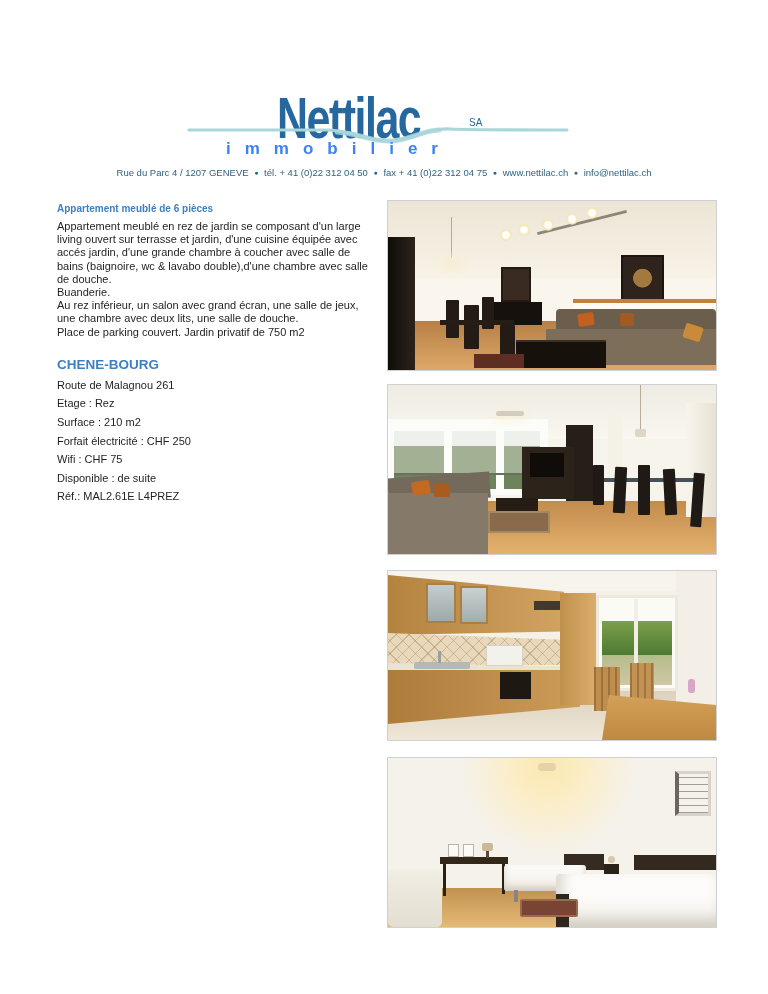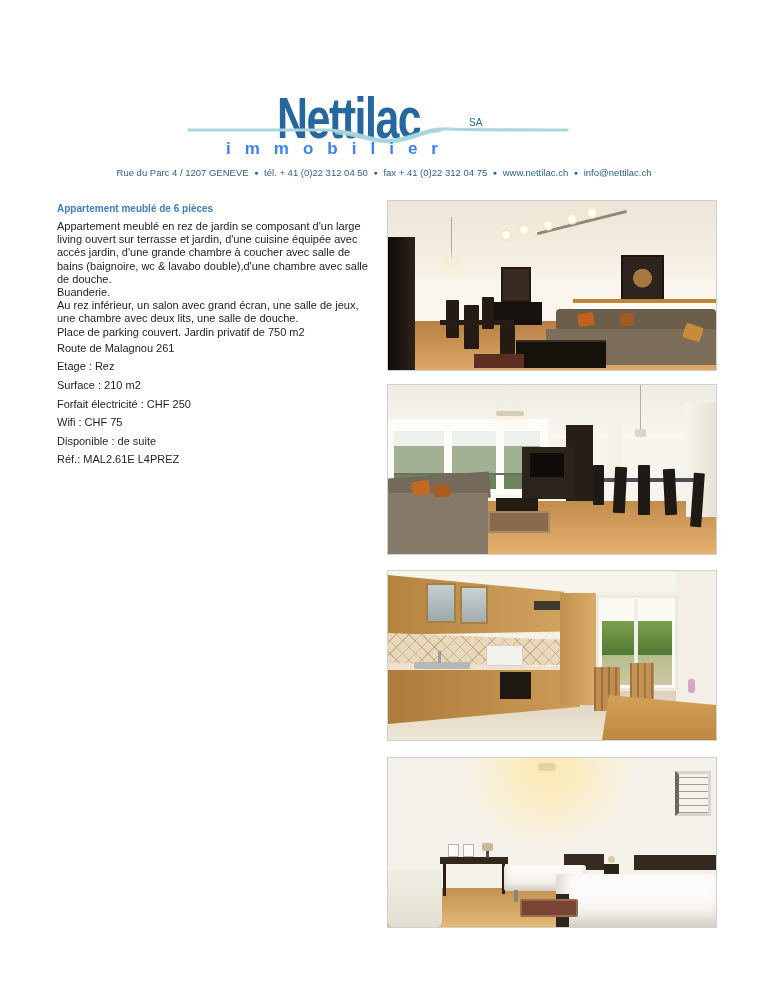--- a/index.html
+++ b/index.html
@@ -191,20 +191,21 @@
     <span>info@nettilac.ch</span>
   </div>
 
   <div class="left-col">
     <div class="title">Appartement meublé de 6 pièces</div>
     <div class="para">Appartement meublé en rez de jardin se composant d'un large living ouvert sur terrasse et jardin, d'une cuisine équipée avec accés jardin, d'une grande chambre à coucher avec salle de bains (baignoire, wc &amp; lavabo double),d'une chambre avec salle de douche.</div>
     <div class="para">Buanderie.</div>
     <div class="para">Au rez inférieur, un salon avec grand écran, une salle de jeux, une chambre avec deux lits, une salle de douche.</div>
     <div class="para">Place de parking couvert. Jardin privatif de 750 m2</div>
 
+    <div class="loc-head">CHENE-BOURG</div>
     <div class="detail">Route de Malagnou 261</div>
     <div class="detail">Etage : Rez</div>
     <div class="detail">Surface : 210 m2</div>
     <div class="detail">Forfait électricité : CHF 250</div>
     <div class="detail">Wifi : CHF 75</div>
     <div class="detail">Disponible : de suite</div>
     <div class="detail">Réf.: MAL2.61E L4PREZ</div>
   </div>
 
   <div class="photo" id="photo1">

